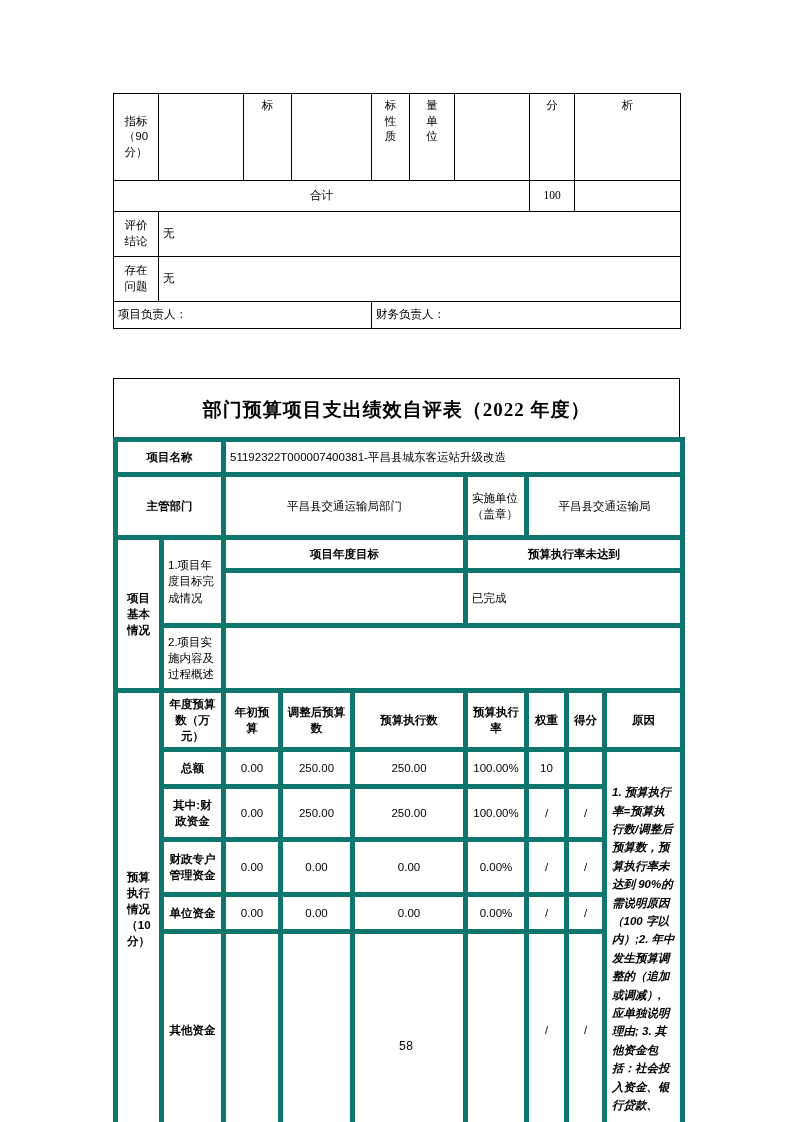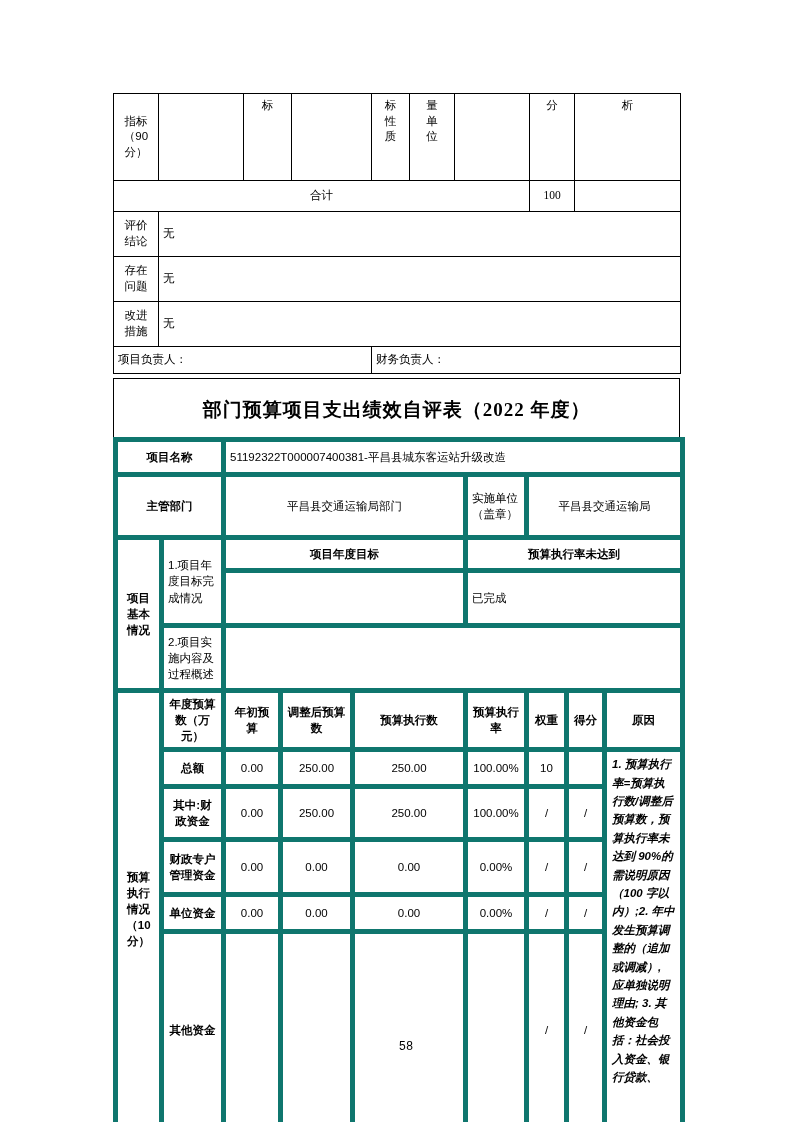--- a/index.html
+++ b/index.html
@@ -81,20 +81,21 @@
     text-align: center;
   }
   #main-table td.left { text-align: left; }
   .bold { font-weight: bold; }
   .italic-note {
     font-style: italic;
     font-weight: bold;
     font-size: 11.5px;
     line-height: 1.6;
     text-align: left;
+    margin-top: 28px;
   }
   .reason-cell {
     vertical-align: top !important;
     padding: 3px 5px !important;
   }
 
   
   #page-number {
     position: absolute;
     left: 10px;
@@ -149,25 +150,20 @@
       <td class="vtext" style="height: 40px; white-space: pre-line;" style-white-space="pre-line">评价
 结论</td>
       <td colspan="8" class="c-left">无</td>
     </tr>
     <tr>
       <td class="vtext" style="height: 40px; white-space: pre-line;">存在
 问题</td>
       <td colspan="8" class="c-left">无</td>
     </tr>
     <tr>
-      <td class="vtext" style="height: 40px; white-space: pre-line;">改进
-措施</td>
-      <td colspan="8" class="c-left">无</td>
-    </tr>
-    <tr>
       <td colspan="4" class="c-left" style="height:22px">项目负责人：</td>
       <td colspan="5" class="c-left">财务负责人：</td>
     </tr>
   </tbody>
     </table>
 
   <div id="main-title">部门预算项目支出绩效自评表（2022 年度）</div>
 
   <table id="main-table" class="tbl">
     <colgroup>

